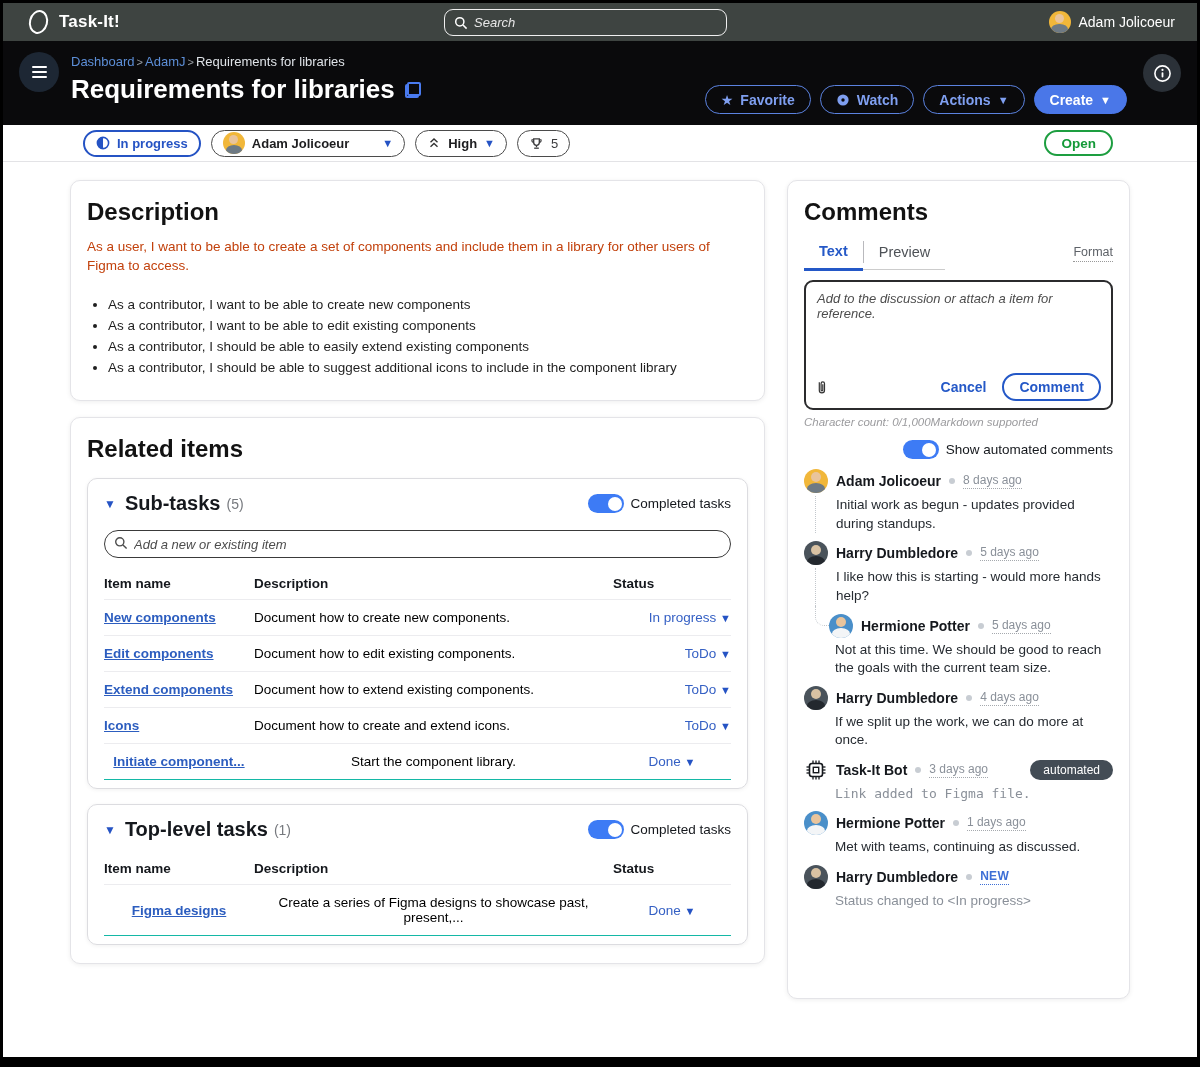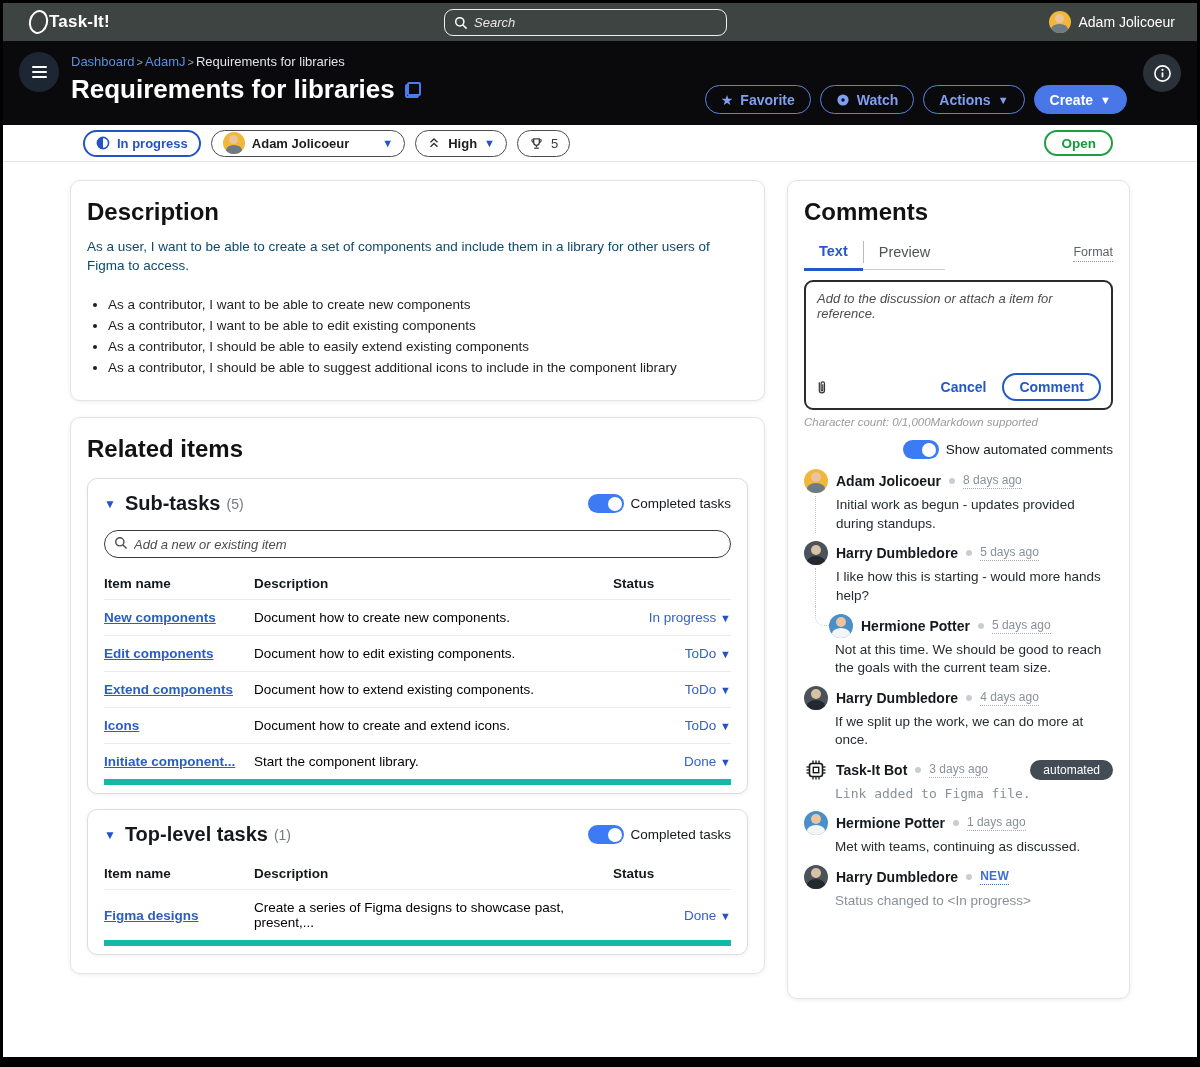--- a/index.html
+++ b/index.html
@@ -2,21 +2,21 @@
 <html><head>
 <meta charset="utf-8">
 <style>
   * { margin:0; padding:0; box-sizing:border-box; }
   html,body { width:1200px; height:1067px; }
   body { font-family:"Liberation Sans","DejaVu Sans",sans-serif; background:#000; }
   .page { width:1200px; height:1067px; background:#fff; border:3px solid #000; border-bottom-width:10px; overflow:hidden; }
 
   
   .topbar { height:38px; background:#3e4441; display:flex; align-items:center; position:relative; }
-  .logo-area { display:flex; align-items:center; gap:1px; padding-left:26px; }
+  .logo-area { display:flex; align-items:center; gap:11px; padding-left:26px; }
   .logo-ellipse { width:19px; height:24px; border:2.5px solid #fff; border-radius:50%; transform:rotate(14deg); }
   .logo-text { color:#fff; font-weight:bold; font-size:17px; letter-spacing:.2px; }
   .top-search { position:absolute; left:441px; top:6px; width:283px; height:27px;
     border:1.5px solid #f0f0f0; border-radius:9px; display:flex; align-items:center; padding:0 9px; gap:6px; }
   .top-search svg { flex:none; }
   .top-search input { background:transparent; border:none; outline:none; color:#fff; 
     font-size:13px; width:100%; font-family:inherit; }
   .top-search input::placeholder { color:#e8e8e8; font-style:italic; }
   .topbar-user { margin-left:auto; display:flex; align-items:center; gap:8px; padding-right:22px; color:#fff; font-size:14px; }
 
@@ -68,21 +68,21 @@
     color:#149a38; font-weight:bold; font-size:13.5px; display:flex; align-items:center; padding:0 15px; background:#fff; }
 
   
   .content { display:flex; gap:22px; padding:18px 0 0 67px; background:#fff; }
   .left-col { width:695px; display:flex; flex-direction:column; gap:16px; }
   .right-col { width:343px; }
   .card { background:#fff; border:1px solid #e4e4e8; border-radius:10px; box-shadow:0 1px 5px rgba(0,0,0,.07); }
   h2 { font-size:24px; color:#121212; margin:2px 0 12px; }
 
   .desc-card { padding:15px 16px 22px; }
-  .desc-text { font-size:13.5px; color:#0c4a6e; line-height:1.4; }
+  .desc-text { font-size:13.5px; color:#c2410c; line-height:1.4; }
   .desc ul { margin:19px 0 0 21px; font-size:13.5px; color:#1f1f1f; line-height:1.55; }
   .desc ul ul { margin:0 0 0 22px; }
 
   .related-card { padding:15px 16px 18px; }
   .subcard { border:1px solid #dcdce0; border-radius:10px; padding:13px 16px 8px; margin-top:15px; box-shadow:0 1px 4px rgba(0,0,0,.06); }
   .subcard-head { display:flex; align-items:center; }
   .collapse-caret { color:#2553c4; font-size:12px; margin-right:9px; cursor:pointer; }
   .subcard-title { font-size:20px; color:#15181d; font-weight:600; }
   .subcard-count { color:#76797e; font-size:14px; margin-left:6px; }
   .toggle-wrap { margin-left:auto; display:flex; align-items:center; gap:6px; font-size:13.5px; color:#15181d; }
@@ -91,21 +91,21 @@
 
   .add-input-wrap { position:relative; margin:15px 0 8px; }
   .add-input-wrap svg { position:absolute; left:10px; top:6px; }
   .add-input { width:100%; height:28px; border:1.7px solid #3a3a3a; border-radius:14px; padding:0 10px 0 29px;
     font-style:italic; font-size:13px; color:#333; outline:none; font-family:inherit; }
   .add-input::placeholder { color:#4c4c4c; font-style:italic; }
 
   table.items { width:100%; border-collapse:collapse; font-size:13.5px; }
   table.items th { text-align:left; font-weight:bold; color:#15181d; padding:10px 0 8px; }
   table.items td { padding:10px 0; border-top:1px solid #ececef; }
-  table.items tr:last-child td { border-bottom:6px solid #14b8a6; }
+  table.items tr:last-child td { border-bottom:1px solid #14b8a6;text-align:center; }
   .col-name { width:150px; }
   .col-status { width:118px; }
   .item-link { color:#2c5dbf; font-weight:bold; text-decoration:underline; cursor:pointer; }
   td.status, th.status-h { text-align:right; white-space:nowrap; }
   th.status-h { text-align:left; padding-left:14px; }
   td.status { color:#3560c4; }
   td.status .caret { color:#2553c4; font-size:11px; }
 
   
   .comments-card { padding:15px 16px 80px; }

